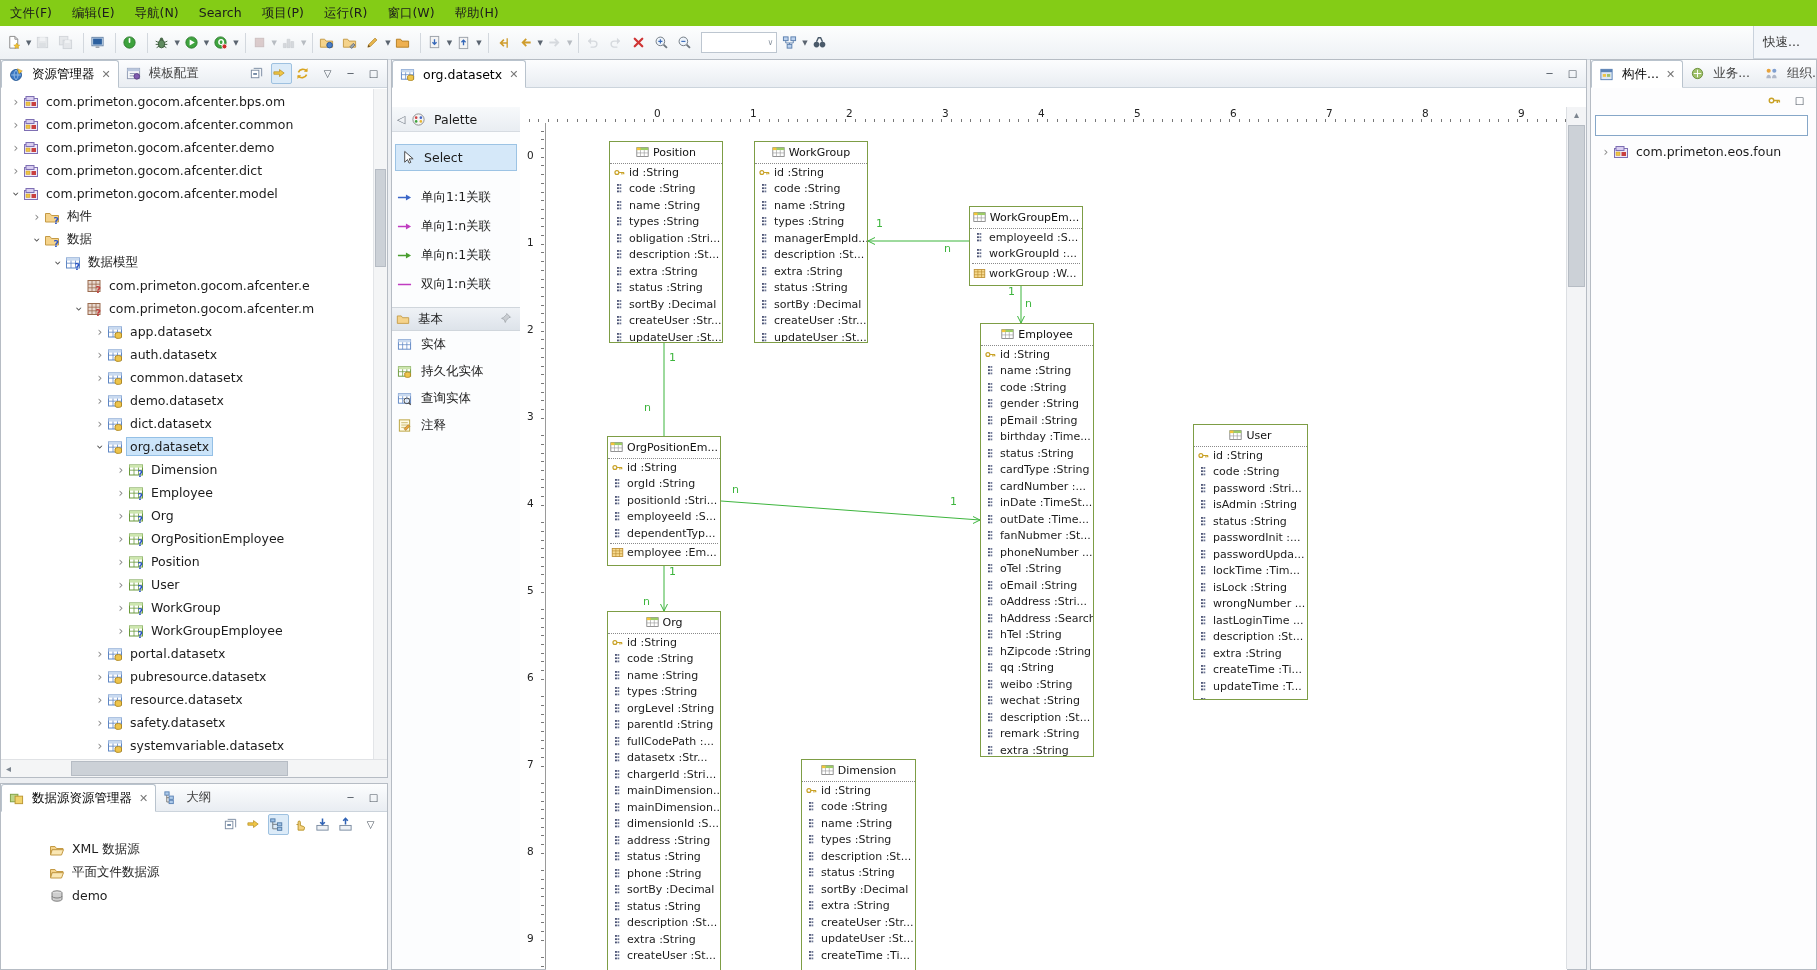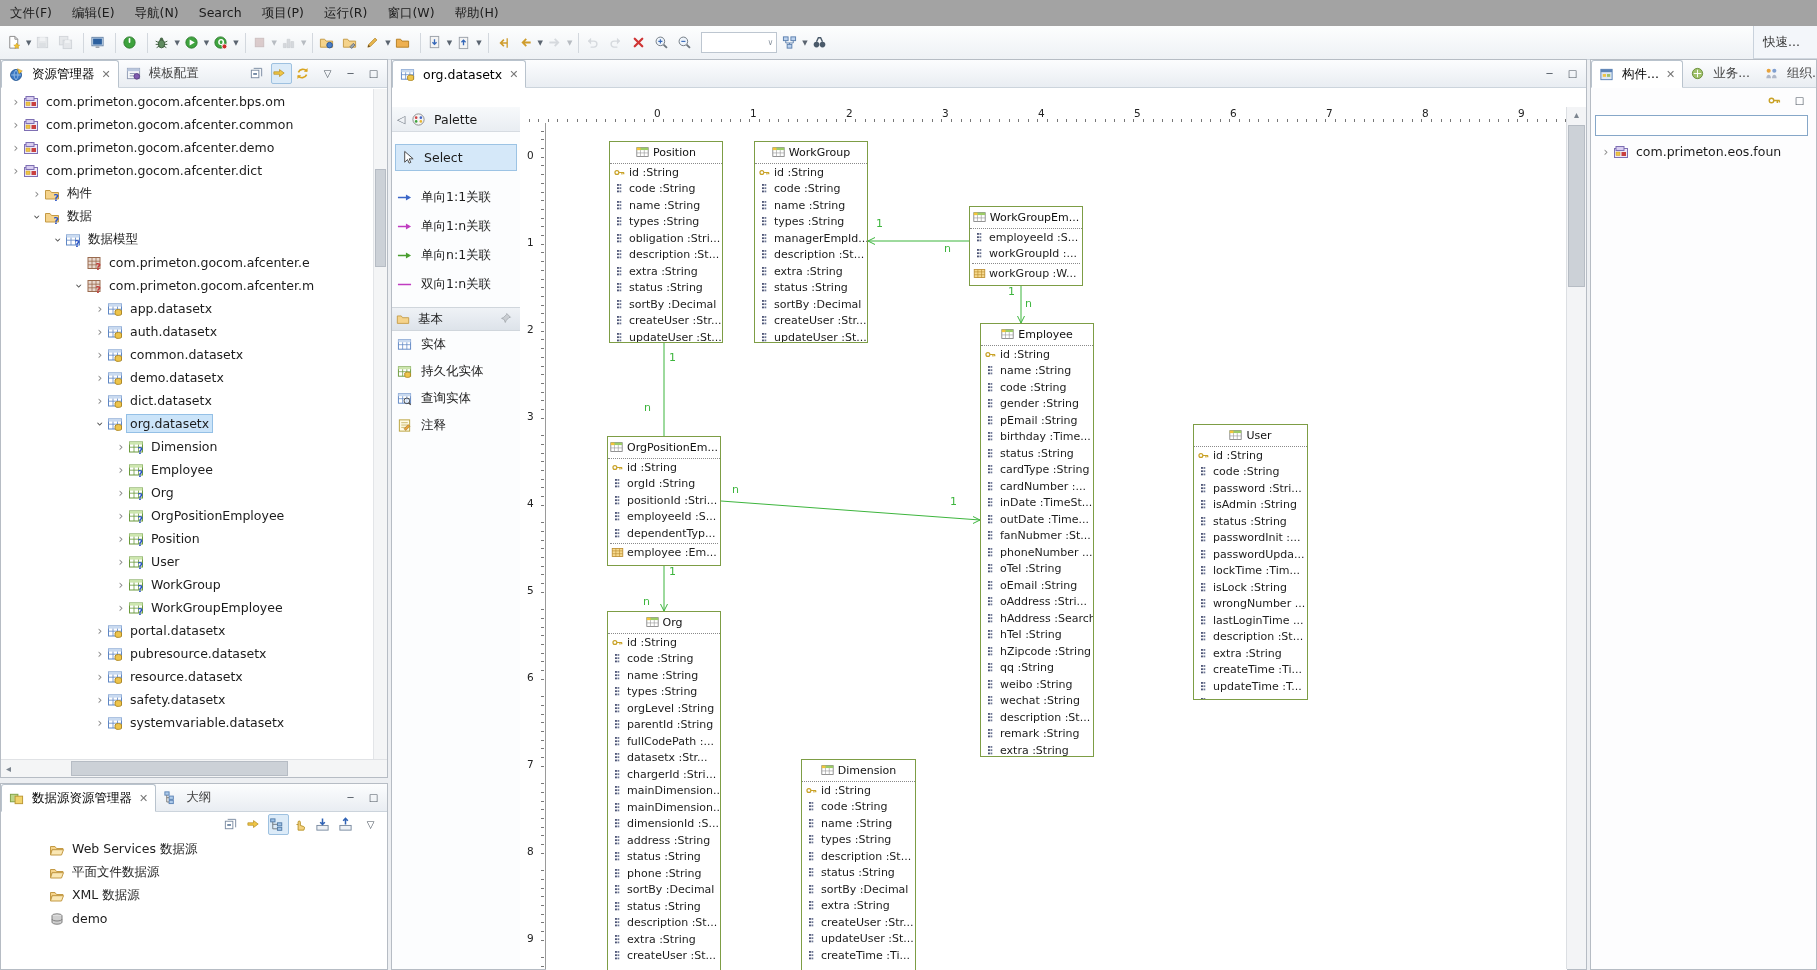--- a/index.html
+++ b/index.html
@@ -1,19 +1,19 @@
 <!DOCTYPE html>
 <html><head>
 <meta charset="utf-8">
 <style>
   html,body{margin:0;padding:0;background:#d8d8d8;}
   #window{position:relative;width:1817px;height:970px;background:#edeff2;overflow:hidden;
           font-family:"DejaVu Sans","Liberation Sans",sans-serif;color:#1c1c1c;}
   
-  #menubar{position:absolute;left:0;top:0;right:0;height:26px;background:#a3a3a3;border-bottom:1px solid #e4e4e4;white-space:nowrap;}
+  #menubar{position:absolute;left:0;top:0;right:0;height:26px;background:#84cc16;border-bottom:1px solid #e4e4e4;white-space:nowrap;}
   .menu-item{display:inline-block;padding:0 10px;line-height:25px;font-size:12.5px;cursor:default;}
   #toolbar{position:absolute;left:0;top:26px;right:64px;height:33px;background:linear-gradient(#fdfefe,#eef1f5);
            border-bottom:1px solid #d0d7df;display:flex;align-items:center;padding:0 4px;overflow:hidden;}
   .tbtn{display:inline-flex;align-items:center;height:24px;padding:0 2px;border-radius:2px;}
   .tbtn .dd{font-size:7px;color:#5a6470;margin-left:1px;}
   .tbtn.dis{opacity:.4;}
   .tsep{width:1px;height:20px;background:#d3d8de;margin:0 4px;flex:none;}
   .tcombo{width:74px;height:19px;border:1px solid #bdc6d0;background:#fff;display:inline-flex;align-items:center;justify-content:flex-end;margin:0 3px;}
   .tcombo span{font-size:8px;color:#8a94a0;padding-right:3px;}
   #quick{position:absolute;top:26px;right:0;width:64px;height:33px;border-left:1px solid #c9d2dc;border-bottom:1px solid #d0d7df;
@@ -429,20 +429,32 @@
           <span class="ic" style="width:16px;height:16px">
             <svg viewBox="0 0 16 16" width="16" height="16">
               <rect x="1.5" y="4.5" width="13" height="9" fill="#efeaf8" stroke="#7e6fb3"></rect>
               <rect x="3" y="2.5" width="8" height="4" fill="#d8cdf0" stroke="#7e6fb3"></rect>
               <rect x="8.5" y="8" width="4.5" height="4" fill="#c94040"></rect>
               <rect x="3" y="8" width="4" height="3.5" fill="#f0c445" stroke="#c49a2a" stroke-width=".5"></rect>
             </svg>
           </span>
           <span class="tlbl">com.primeton.gocom.afcenter.dict</span>
         </div>
+        <div class="trow" style="padding-left:8px">
+          <span class="chev x">›</span>
+          <span class="ic" style="width:16px;height:16px">
+            <svg viewBox="0 0 16 16" width="16" height="16">
+              <rect x="1.5" y="4.5" width="13" height="9" fill="#efeaf8" stroke="#7e6fb3"></rect>
+              <rect x="3" y="2.5" width="8" height="4" fill="#d8cdf0" stroke="#7e6fb3"></rect>
+              <rect x="8.5" y="8" width="4.5" height="4" fill="#c94040"></rect>
+              <rect x="3" y="8" width="4" height="3.5" fill="#f0c445" stroke="#c49a2a" stroke-width=".5"></rect>
+            </svg>
+          </span>
+          <span class="tlbl">com.primeton.gocom.afcenter.model</span>
+        </div>
         <div class="trow" style="padding-left:29px">
           <span class="chev">›</span>
           <span class="ic" style="width:16px;height:16px">
             <svg viewBox="0 0 16 16" width="16" height="16">
               <path d="M1.5 4.5h4.5l1.5 2h7v6.5h-13z" fill="#f5d38b" stroke="#c49a45"></path>
               <text x="9.5" y="14.5" font-size="9.5" font-weight="bold" fill="#2c55c7">?</text>
             </svg>
           </span>
           <span class="tlbl">构件</span>
         </div>
@@ -822,41 +834,31 @@
       </div>
     <div class="treebody" id="lb-tree">
         <div class="trow" style="padding-left:34px">
           <span class="chev"></span>
           <span class="ic" style="width:16px;height:16px">
             <svg viewBox="0 0 16 16" width="16" height="16">
               <path d="M1.5 4.5h4.5l1.5 2h6.5v1.2h-11L1.5 12.5z" fill="#f5d38b" stroke="#c49a45"></path>
               <path d="M3.2 7.7h11.3L12.5 13h-11z" fill="#fae7b4" stroke="#c49a45"></path>
             </svg>
           </span>
-          <span class="tlbl">Web Services 数据源</span>
+          <span class="tlbl">XML 数据源</span>
         </div>
         <div class="trow" style="padding-left:34px">
           <span class="chev"></span>
           <span class="ic" style="width:16px;height:16px">
             <svg viewBox="0 0 16 16" width="16" height="16">
               <path d="M1.5 4.5h4.5l1.5 2h6.5v1.2h-11L1.5 12.5z" fill="#f5d38b" stroke="#c49a45"></path>
               <path d="M3.2 7.7h11.3L12.5 13h-11z" fill="#fae7b4" stroke="#c49a45"></path>
             </svg>
           </span>
           <span class="tlbl">平面文件数据源</span>
-        </div>
-        <div class="trow" style="padding-left:34px">
-          <span class="chev"></span>
-          <span class="ic" style="width:16px;height:16px">
-            <svg viewBox="0 0 16 16" width="16" height="16">
-              <path d="M1.5 4.5h4.5l1.5 2h6.5v1.2h-11L1.5 12.5z" fill="#f5d38b" stroke="#c49a45"></path>
-              <path d="M3.2 7.7h11.3L12.5 13h-11z" fill="#fae7b4" stroke="#c49a45"></path>
-            </svg>
-          </span>
-          <span class="tlbl">XML 数据源</span>
         </div>
         <div class="trow" style="padding-left:34px">
           <span class="chev"></span>
           <span class="ic" style="width:16px;height:16px">
             <svg viewBox="0 0 16 16" width="16" height="16">
               <ellipse cx="8" cy="4.8" rx="5" ry="2" fill="#e3e3e3" stroke="#7f7f7f"></ellipse>
               <path d="M3 4.8v6.4c0 1.1 2.2 2 5 2s5-.9 5-2V4.8" fill="#cfcfcf" stroke="#7f7f7f"></path>
               <path d="M3 8c0 1.1 2.2 2 5 2s5-.9 5-2" fill="none" stroke="#7f7f7f"></path>
             </svg>
           </span>

